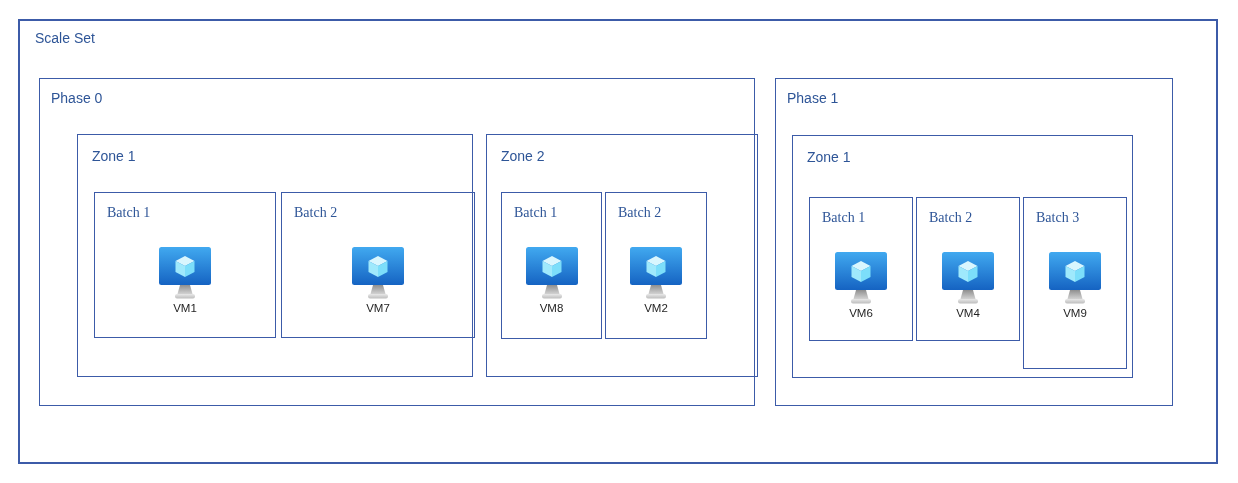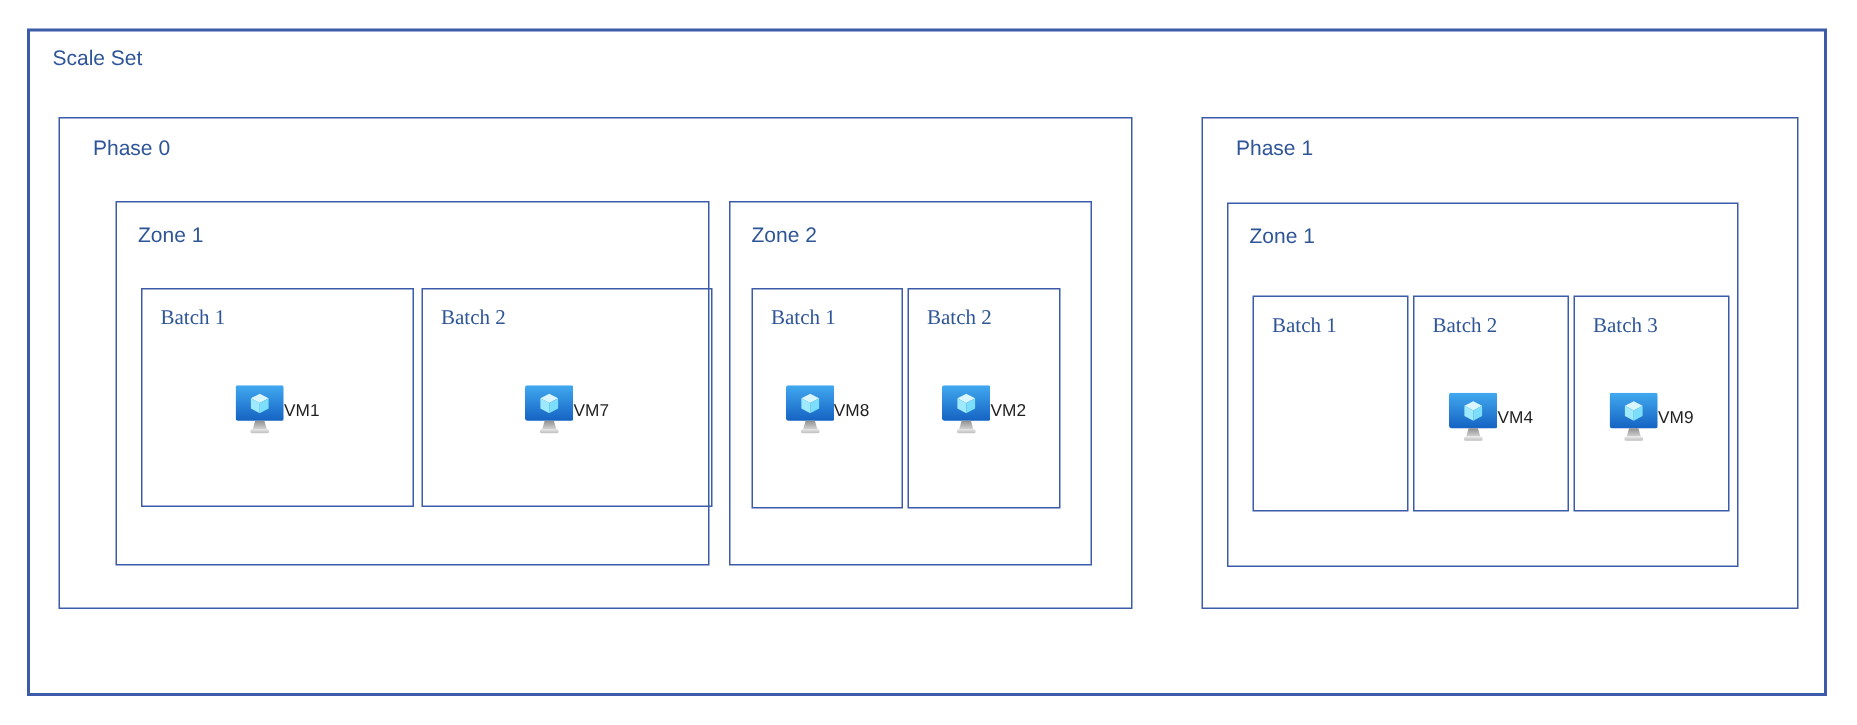--- a/index.html
+++ b/index.html
@@ -22,45 +22,45 @@
     color: var(--label-text, #2e5597);
     font-size: 14px;
     line-height: 19px;
     white-space: nowrap;
   }
   
   #scale-set { left: 18px; top: 19px; width: 1200px; height: 445px; border-width: 2px; }
   #scale-set > .box-label { margin: 8px 0 0 15px; }
   
   #phase-0 { left: 19px; top: 57px; width: 716px; height: 328px; }
-  #phase-1 { left: 781px; top: 57px; width: 398px; height: 328px; }
-  .phase > .box-label { margin: 10px 0 0 22px; }
+  #phase-1 { left: 755px; top: 57px; width: 398px; height: 328px; }
+  .phase > .box-label { margin: 10px 0 0 11px; }
   
   #p0-zone1 { left: 37px;  top: 55px; width: 396px; height: 243px; }
-  #p0-zone2 { left: 446px; top: 55px; width: 242px; height: 243px; }
+  #p0-zone2 { left: 446px; top: 55px; width: 272px; height: 243px; }
   #p1-zone1 { left: 16px;  top: 56px; width: 341px; height: 243px; }
   .zone > .box-label { margin: 12px 0 0 14px; }
   
   #p0z1-b1 { left: 16px;  top: 57px; width: 182px; height: 146px; }
   #p0z1-b2 { left: 203px; top: 57px; width: 194px; height: 146px; }
   #p0z2-b1 { left: 14px;  top: 57px; width: 101px; height: 147px; }
   #p0z2-b2 { left: 118px; top: 57px; width: 102px; height: 147px; }
   #p1z1-b1 { left: 16px;  top: 61px; width: 104px; height: 144px; }
   #p1z1-b2 { left: 123px; top: 61px; width: 104px; height: 144px; }
-  #p1z1-b3 { left: 230px; top: 61px; width: 104px; height: 144px; }
+  #p1z1-b3 { left: 230px; top: 61px; width: 104px; height: 172px; }
   .batch > .box-label { margin: 10px 0 0 12px; font-family: Liberation Serif, serif; }
   
   .vm-row {
     display: flex;
     justify-content: center;
     align-items: flex-start;
     gap: 26px;
     margin-top: 25px;
   }
-  .vm { display: flex; flex-direction: row; align-items: center; width: 56px; }
+  .vm { display: flex; flex-direction: column; align-items: center; width: 56px; }
   .vm-icon { width: 52px; height: 52px; display: block; }
   .vm-label {
     margin-top: 3px;
     font-size: 11.5px;
     line-height: 13px;
     color: var(--vm-label-text, #1f1f1f);
   }
   .cube-top   { fill: var(--vm-cube-top,   #d9f6fe); }
   .cube-left  { fill: var(--vm-cube-left,  #9fe9fc); }
   .cube-right { fill: var(--vm-cube-right, #7cdefa); }
@@ -158,20 +158,28 @@
   </div>
 
   <div class="box phase" id="phase-1">
     <span class="box-label">Phase 1</span>
 
     <div class="box zone" id="p1-zone1">
       <span class="box-label">Zone 1</span>
 
       <div class="box batch" id="p1z1-b1">
         <span class="box-label">Batch 1</span>
+        <div class="vm-row">
+          <div class="vm">
+            <svg class="vm-icon" viewBox="0 0 52 52">
+                <use href="#vm-symbol"></use>
+              </svg>
+            <span class="vm-label">VM6</span>
+          </div>
+        </div>
       </div>
 
       <div class="box batch" id="p1z1-b2">
         <span class="box-label">Batch 2</span>
         <div class="vm-row">
           <div class="vm">
             <svg class="vm-icon" viewBox="0 0 52 52">
                 <use href="#vm-symbol"></use>
               </svg>
             <span class="vm-label">VM4</span>

